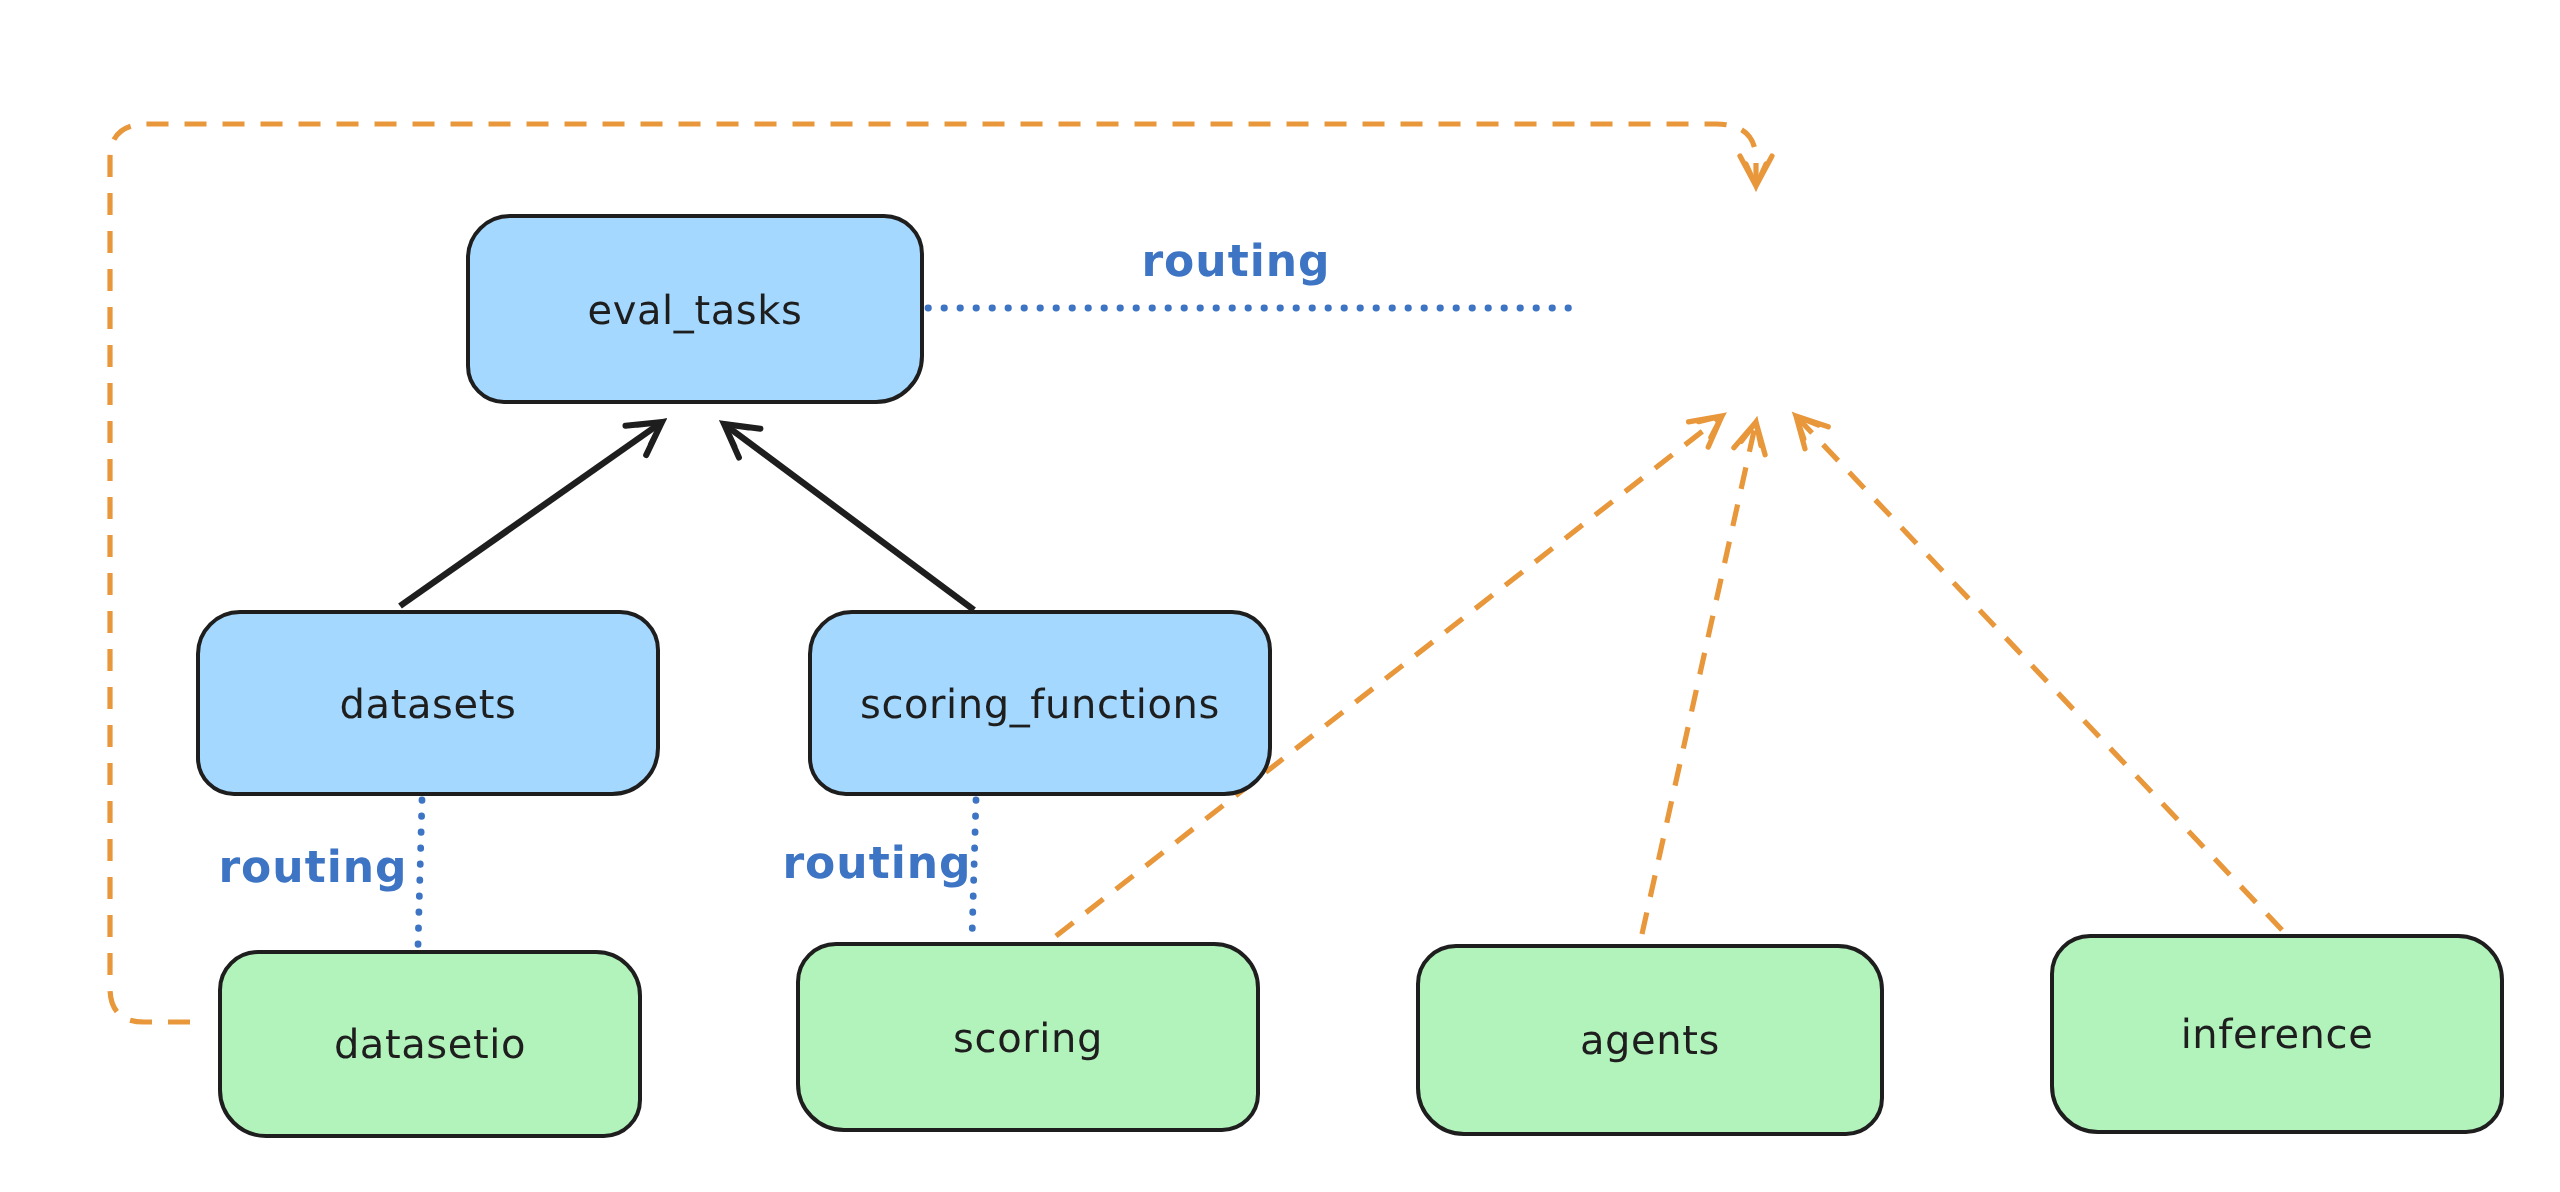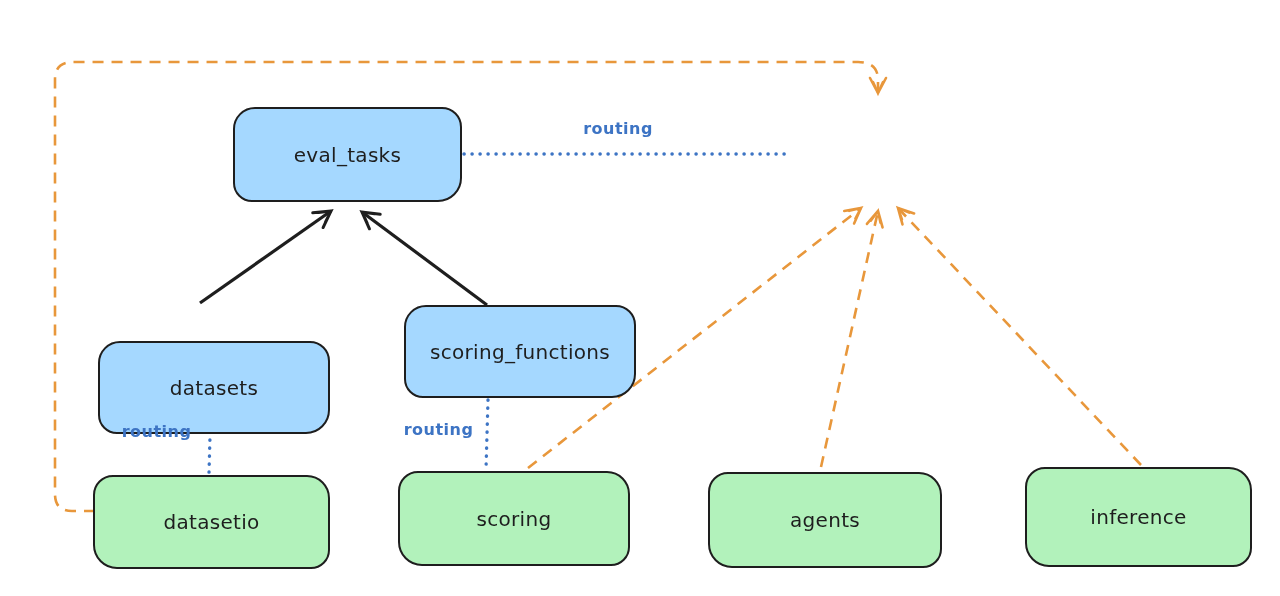--- a/index.html
+++ b/index.html
@@ -30,21 +30,21 @@
     border:2.6px solid var(--stroke);
     display:flex;align-items:center;justify-content:center;
     font-size:20px;color:var(--stroke);
     letter-spacing:0.3px;
   }
   .node.blue{background:var(--blue-fill);border-radius:22px 20px 24px 19px;text-align:right;}
   .node.green{background:var(--green-fill);border-radius:20px 23px 19px 24px;}
   .edge-label{
     position:absolute;
     color:var(--blue-line);
-    font-size:16px;font-weight:bold;
+    font-size:22px;font-weight:bold;
     text-align:center;
     letter-spacing:0.5px;
   }
 </style>
 </head>
 <body>
 
 <div class="canvas">
 
   <svg class="edges" viewBox="0 0 1280 596" xmlns="http://www.w3.org/2000/svg">
@@ -65,24 +65,24 @@
     <path class="edge-blue-dot" d="M488,400 L486,469"></path>
 
     <path class="edge-orange" d="M528,468 L861,208" marker-end="url(#mk-orange)"></path>
     <path class="edge-orange" d="M821,467 L878,211" marker-end="url(#mk-orange)"></path>
     <path class="edge-orange" d="M1141,465 L898,208" marker-end="url(#mk-orange)"></path>
     <path class="edge-orange" d="M95,511 L72,511 Q55,511 55,494 L55,79 Q55,62 74,62 L858,62 Q878,62 878,80 L878,93" marker-end="url(#mk-orange)"></path>
   </svg>
 
   <div class="node blue" style="left:233px;top:107px;width:229px;height:95px;">eval_tasks</div>
 
-  <div class="node blue" style="left:98px;top:305px;width:232px;height:93px;margin-top:36px;">datasets</div>
+  <div class="node blue" style="left:98px;top:305px;width:232px;height:93px;">datasets</div>
   <div class="node blue" style="left:404px;top:305px;width:232px;height:93px;">scoring_functions</div>
 
-  <div class="node green" style="left:93px;top:475px;width:237px;height:94px;">datasetio</div>
+  <div class="node green" style="left:109px;top:475px;width:212px;height:94px;">datasetio</div>
   <div class="node green" style="left:398px;top:471px;width:232px;height:95px;">scoring</div>
   <div class="node green" style="left:708px;top:472px;width:234px;height:96px;">agents</div>
   <div class="node green" style="left:1025px;top:467px;width:227px;height:100px;">inference</div>
 
   <div class="edge-label" style="left:568px;top:119px;width:100px;">routing</div>
   <div class="edge-label" style="left:109px;top:422px;width:95px;">routing</div>
   <div class="edge-label" style="left:391px;top:420px;width:95px;">routing</div>
 
 </div>
 

